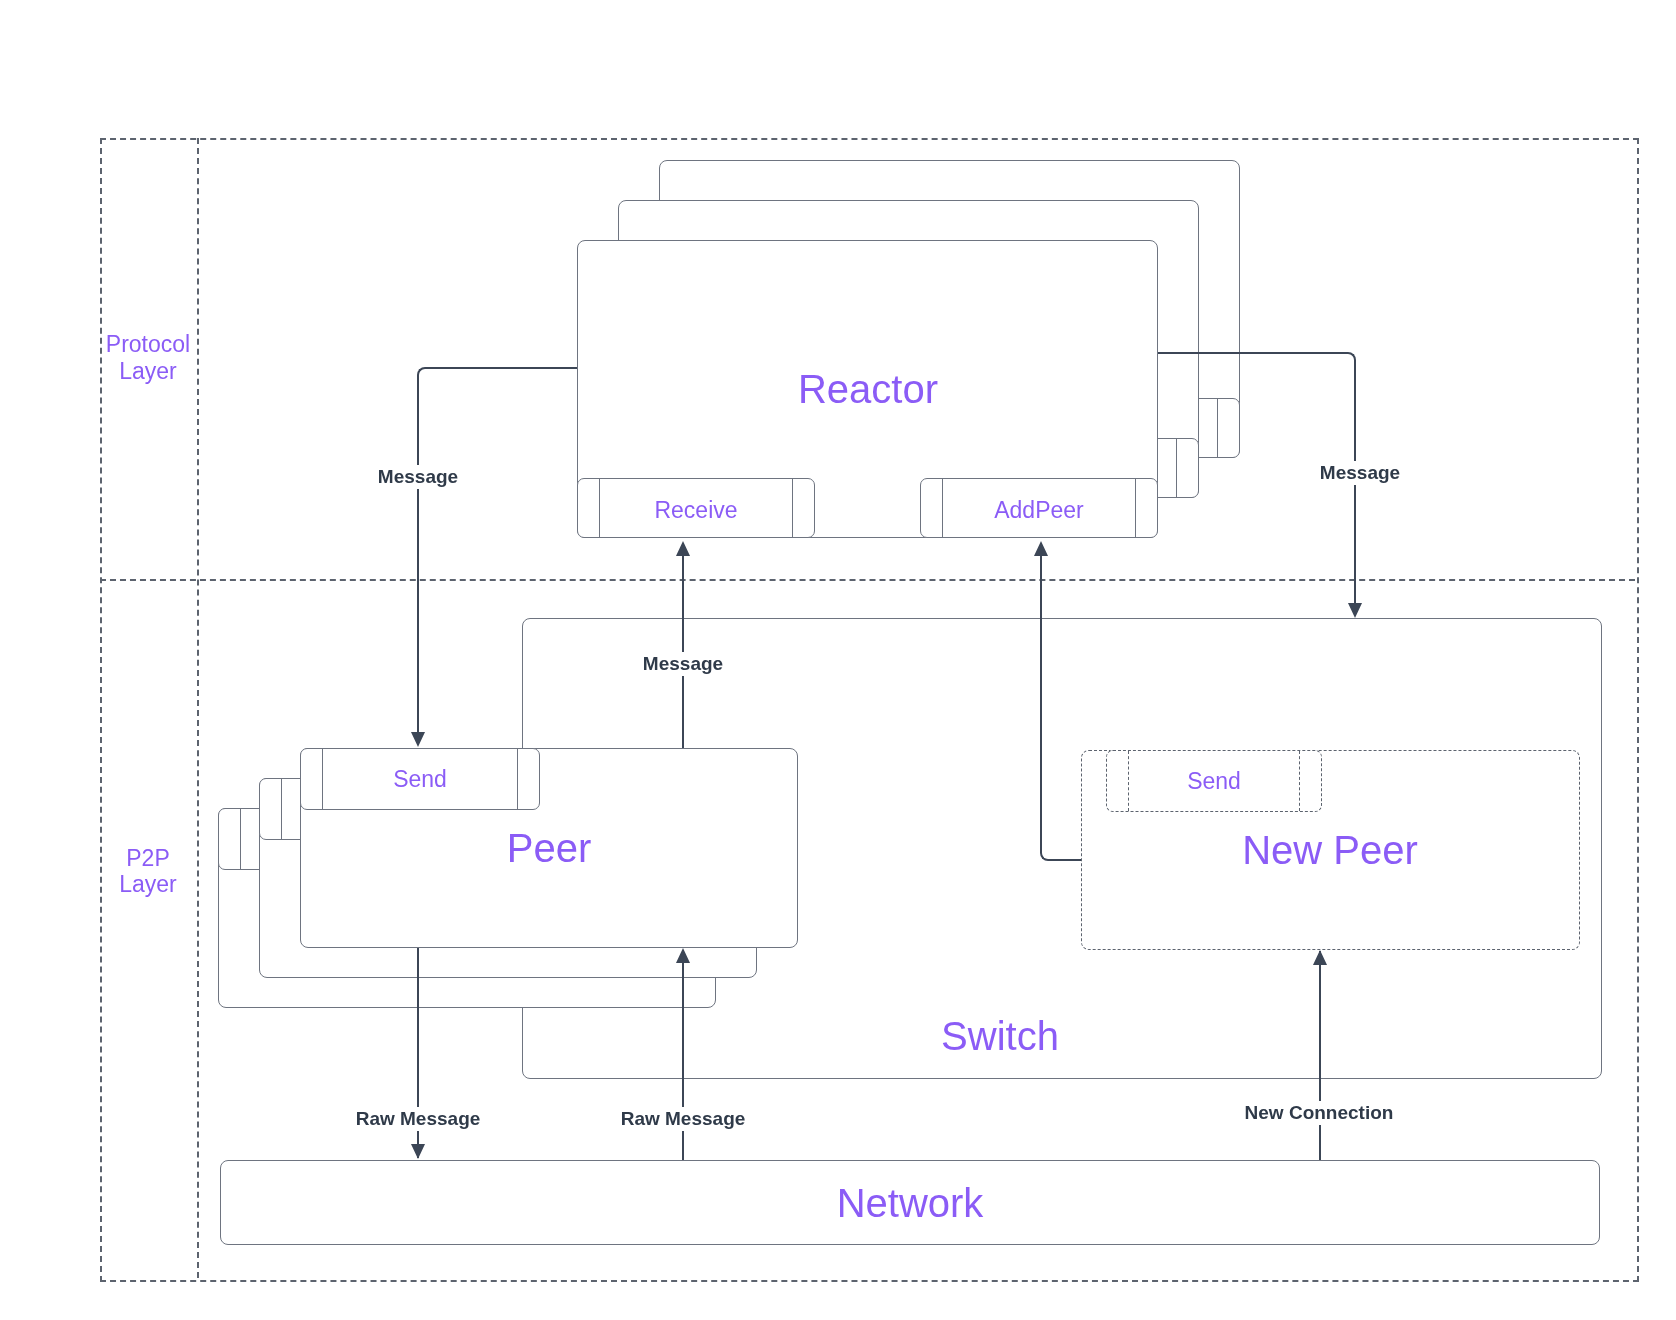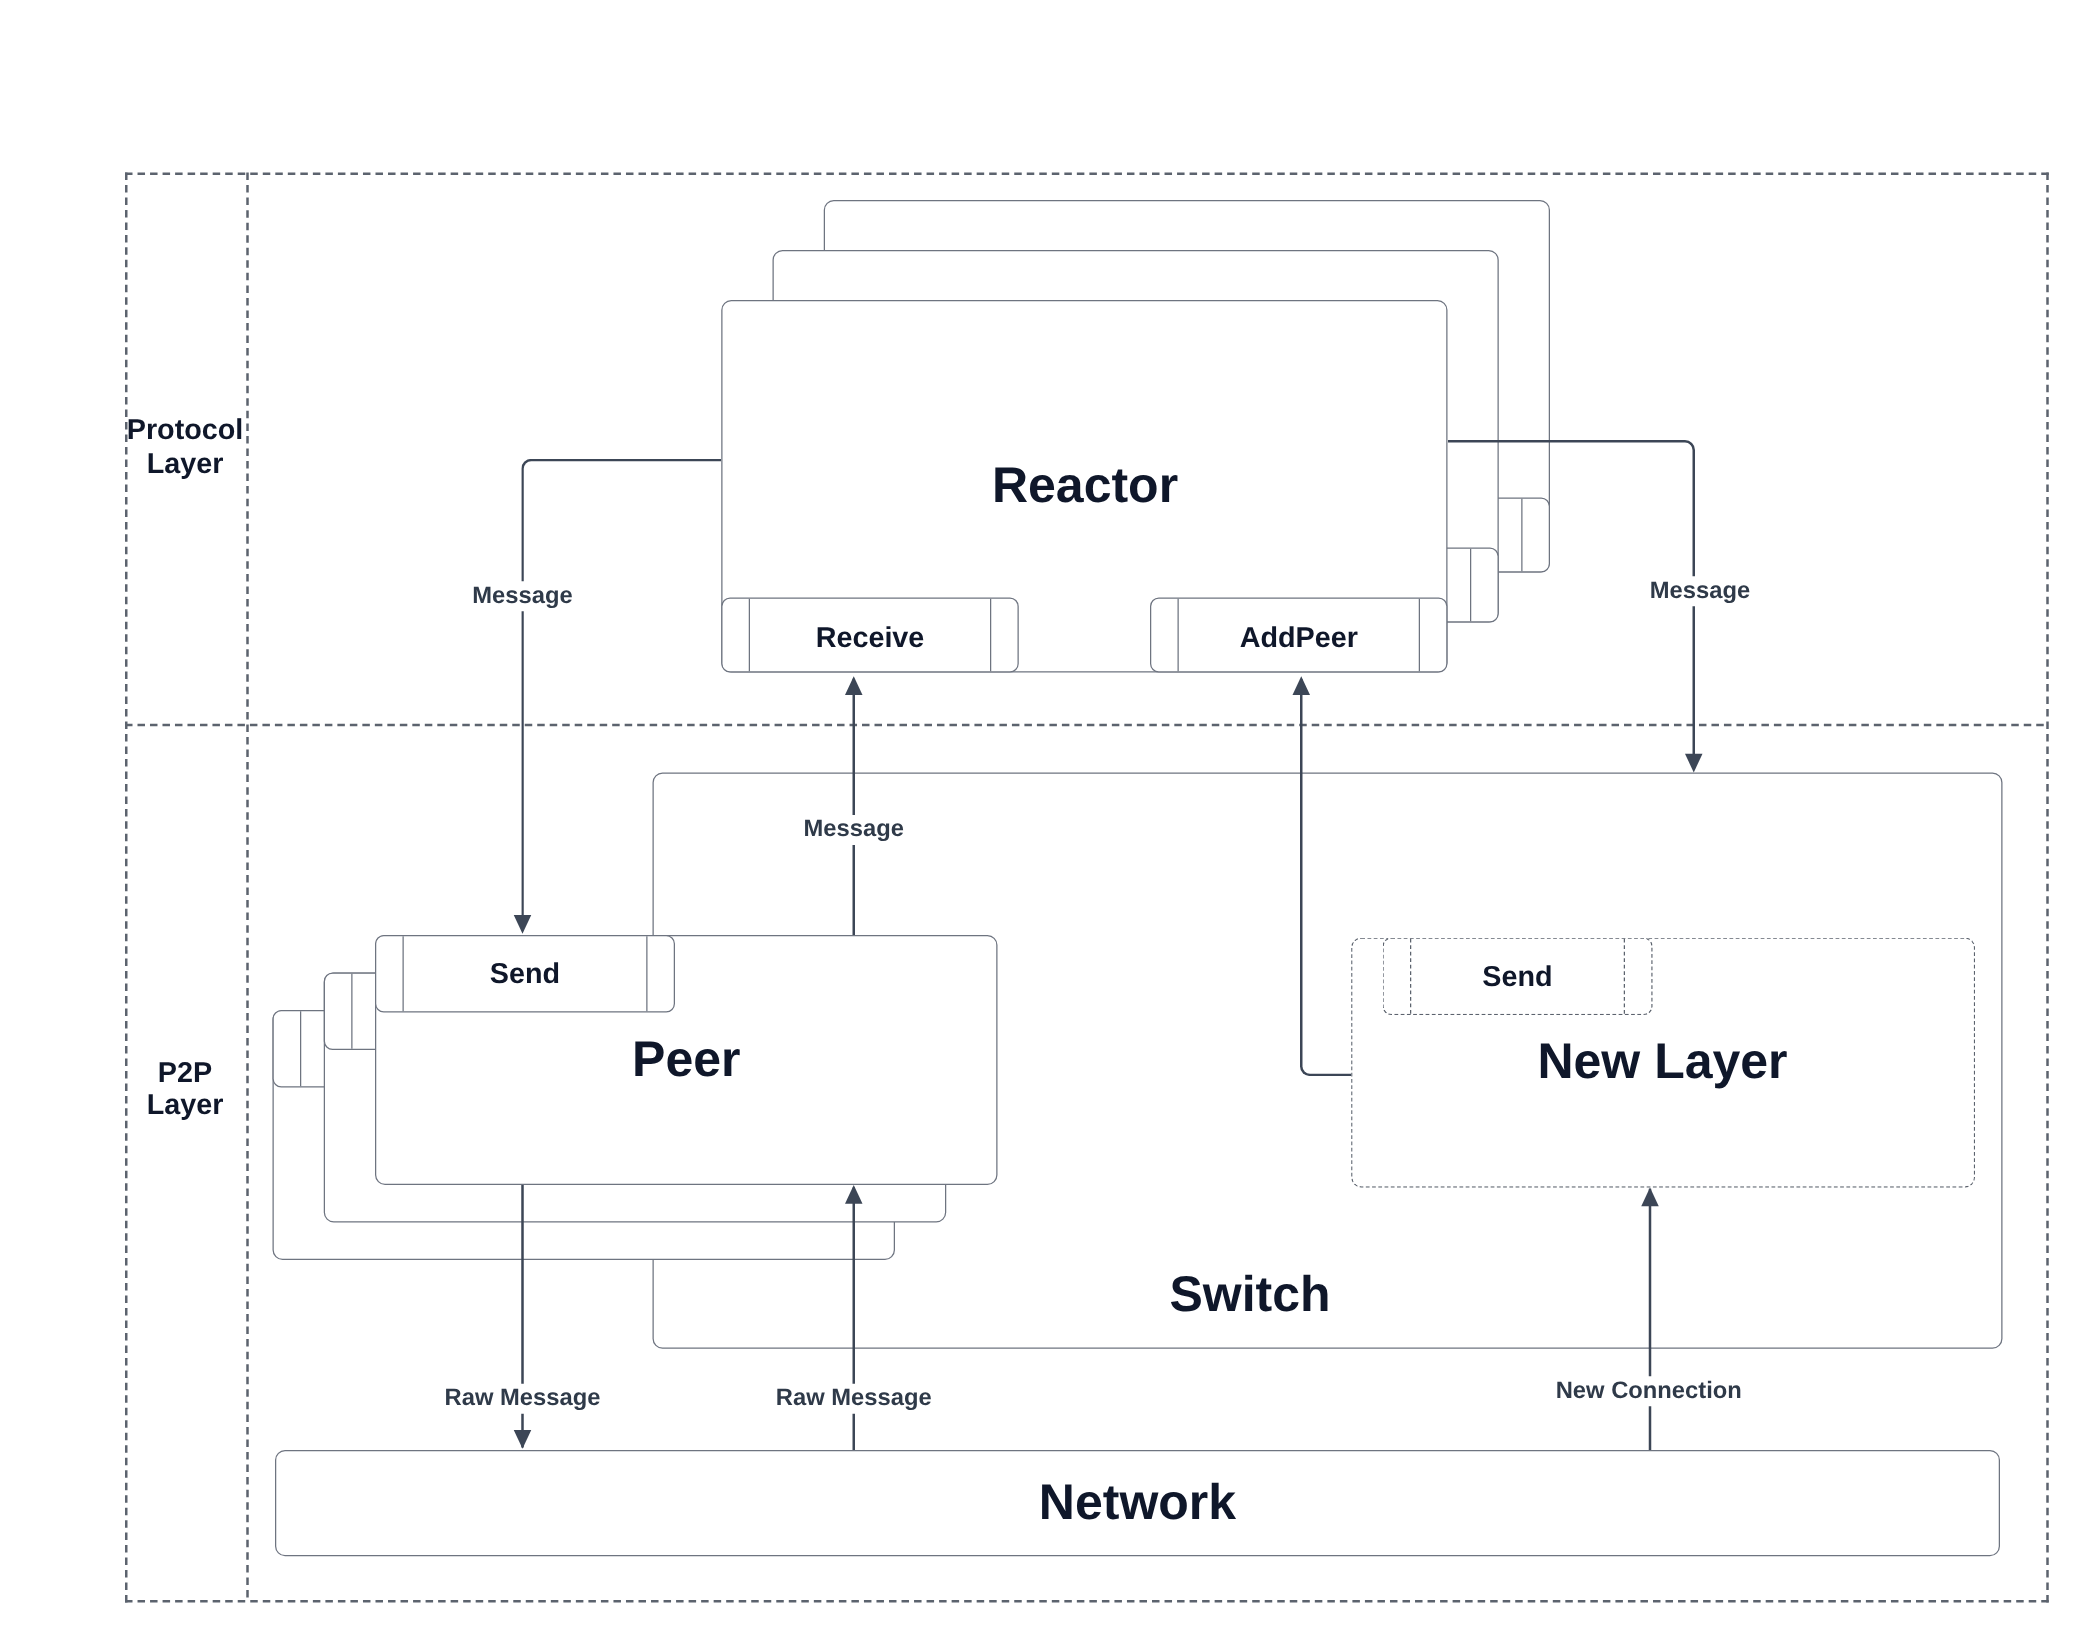--- a/index.html
+++ b/index.html
@@ -20,21 +20,21 @@
   .box{position:absolute;background:#ffffff;border:1.5px solid #6e7480;border-radius:8px;box-sizing:border-box;}
   .box.dashed{border-style:dashed;border-color:#5c636e;}
   .process{position:absolute;background:#ffffff;border:1.5px solid #6e7480;border-radius:7px;box-sizing:border-box;}
   .process::before,.process::after{content:'';position:absolute;top:0;bottom:0;border-left:1.5px solid #6e7480;}
   .process::before{left:21px;}
   .process::after{right:21px;}
   .process.dashed{border-style:dashed;border-color:#5c636e;}
   .process.dashed::before,.process.dashed::after{border-left-style:dashed;border-left-color:#5c636e;}
 
   
-  .lbl{position:absolute;transform:translate(-50%,-50%);white-space:nowrap;color:#0f172a;font-weight:bold;}
+  .lbl{position:absolute;transform:translate(-50%,-50%);white-space:nowrap;color:#8b5cf6;}
   .node-lbl{font-size:40px;text-align:right;}
   .sub-lbl{font-size:23px;}
   .layer-lbl{font-size:23px;text-align:center;}
   .conn-lbl{font-size:19px;font-weight:bold;color:#2f3a49;background:#ffffff;padding:1px 5px;}
 
   
   .seg{position:absolute;box-sizing:border-box;}
   .c-msgdown{left:417px;top:367px;width:160px;height:370px;border-left:2px solid #3c4656;border-top:2px solid #3c4656;border-top-left-radius:8px;}
   .c-msgup{left:682px;top:543px;width:0;height:205px;border-left:2px solid #3c4656;}
   .c-commands{left:1158px;top:352px;width:198px;height:256px;border-top:2px solid #3c4656;border-right:2px solid #3c4656;border-top-right-radius:8px;}
@@ -62,21 +62,21 @@
     <div class="lbl layer-lbl" style="left:148px;top:884px;">Layer</div>
   </div>
 
   <div class="lvl z2">
     <div class="box" style="left:522px;top:618px;width:1080px;height:461px;"></div>
     <div class="lbl node-lbl" style="left:1000px;top:1036px;">Switch</div>
 
     <div class="box dashed" style="left:1081px;top:750px;width:499px;height:200px;"></div>
     <div class="process dashed" style="left:1106px;top:750px;width:216px;height:62px;"></div>
     <div class="lbl sub-lbl" style="left:1214px;top:781px;">Send</div>
-    <div class="lbl node-lbl" style="left:1330px;top:850px;">New Layer</div>
+    <div class="lbl node-lbl" style="left:1330px;top:850px;">New Peer</div>
 
     <div class="box" style="left:220px;top:1160px;width:1380px;height:85px;"></div>
     <div class="lbl node-lbl" style="left:910px;top:1203px;">Network</div>
   </div>
 
   <div class="lvl z3">
     <div class="box" style="left:659px;top:160px;width:581px;height:298px;"></div>
     <div class="lbl node-lbl" style="left:950px;top:309px;">Reactor</div>
     <div class="process" style="left:659px;top:398px;width:238px;height:60px;"></div>
     <div class="lbl sub-lbl" style="left:778px;top:430px;">Receive</div>

